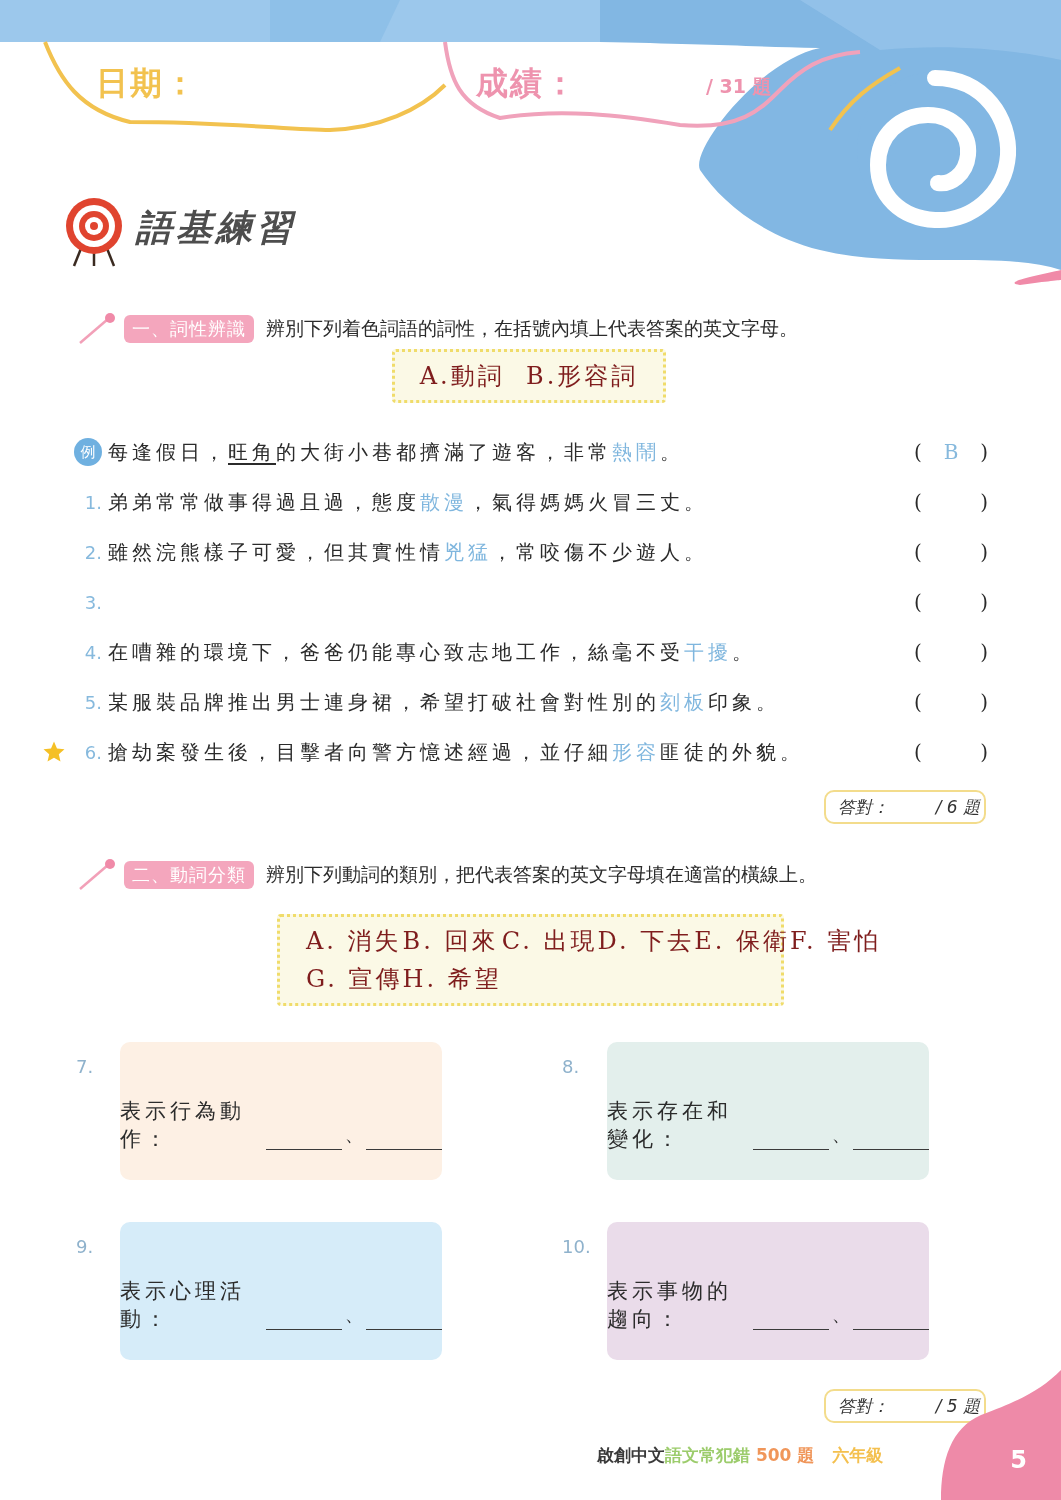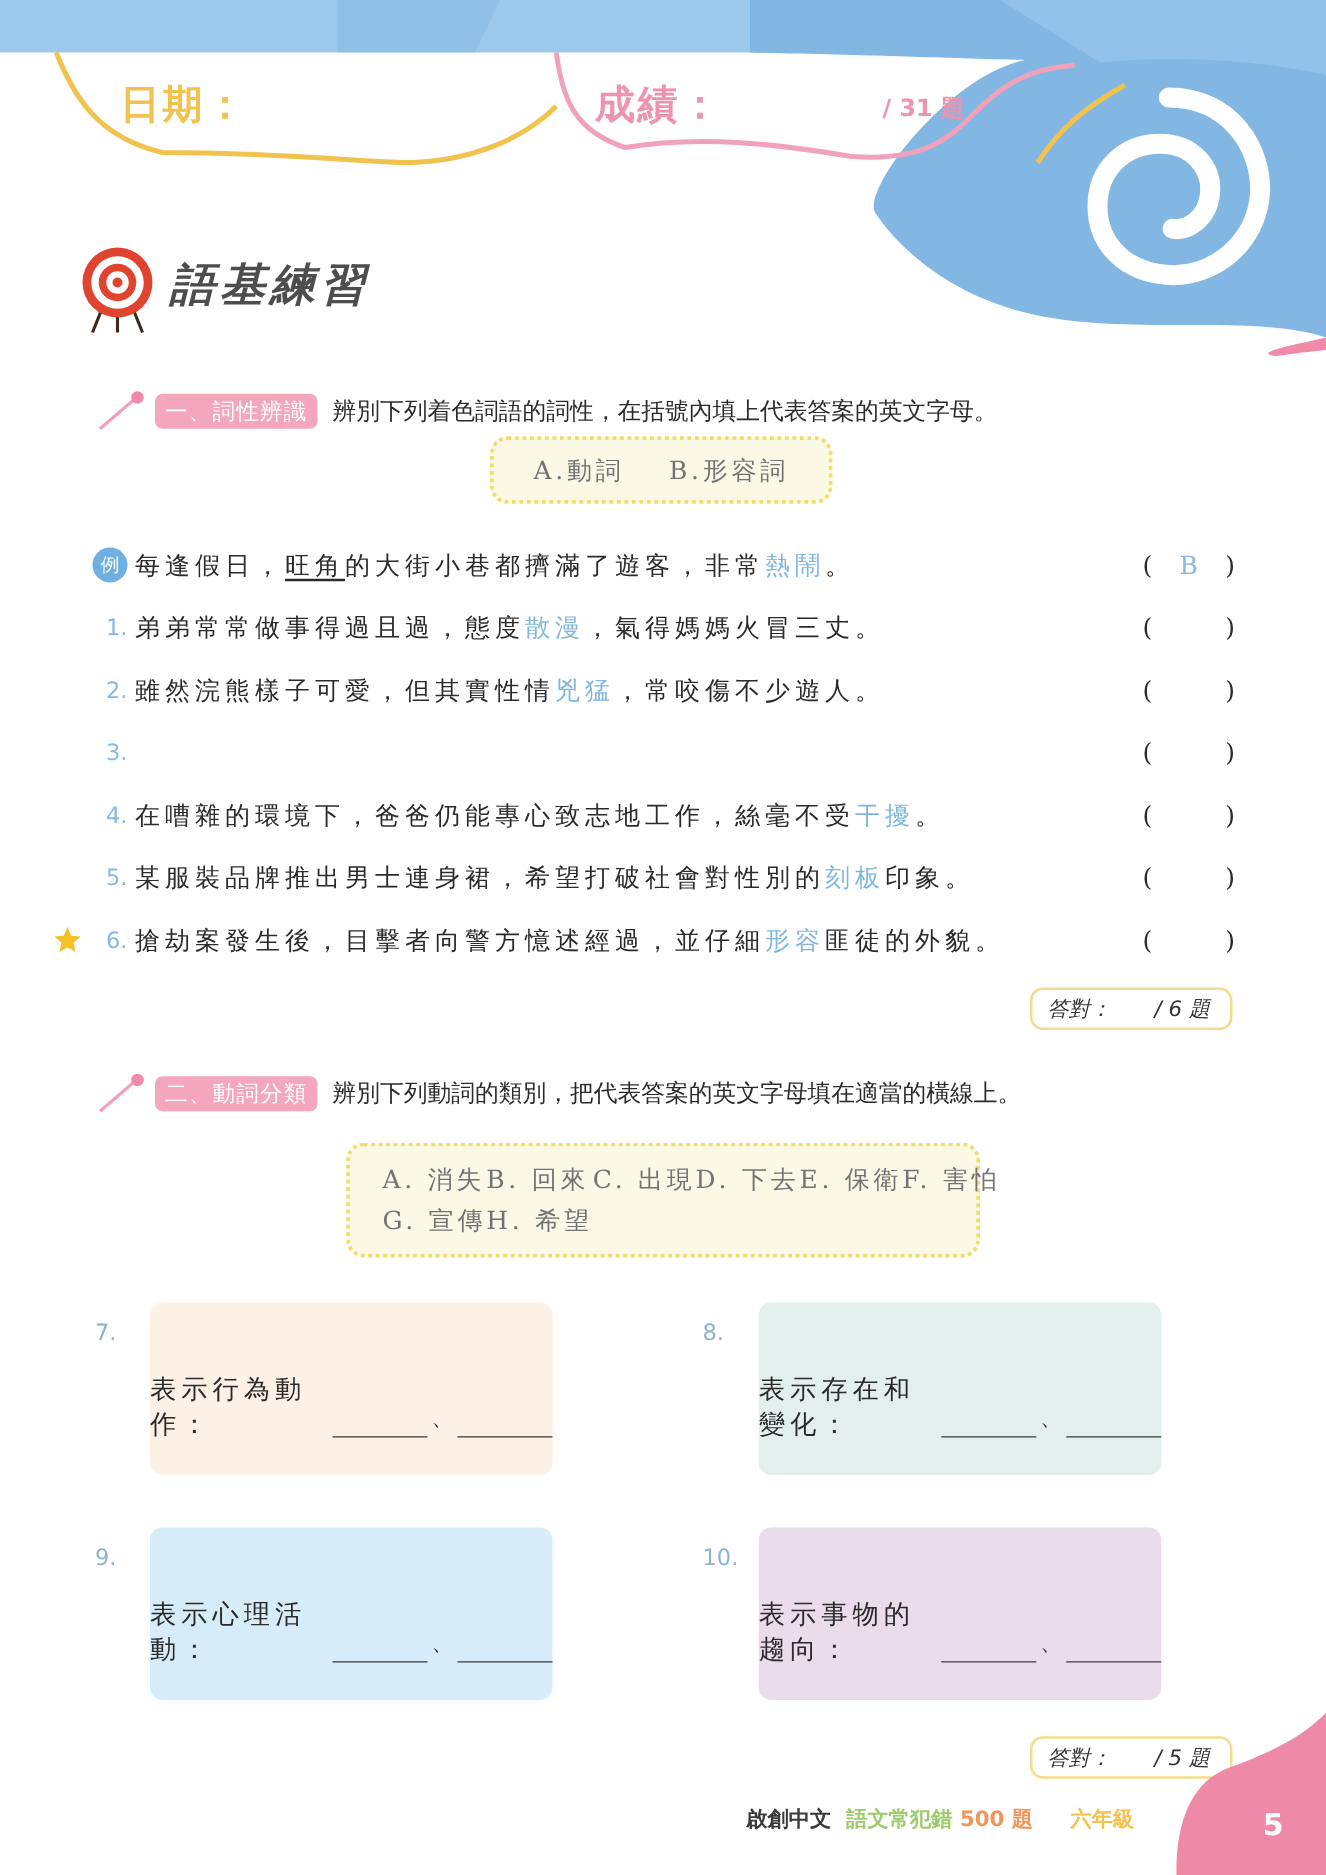--- a/index.html
+++ b/index.html
@@ -16,46 +16,46 @@
 
   .section-title-wrap { position: absolute; left: 62px; top: 196px; display: flex; align-items: center; }
   .target-icon { width: 66px; height: 72px; }
   .section-title { font-family: "DejaVu Sans", "Liberation Sans", sans-serif; font-size: 36px; font-weight: bold; font-style: italic; color: #4d4d4d; margin-left: 8px; letter-spacing: 4px; margin-top: -8px; }
 
   .part-header { position: absolute; left: 76px; display: flex; align-items: center; }
   .dart-icon { width: 42px; height: 36px; }
   .part-badge { background: #f4a6bd; color: #ffffff; font-family: "DejaVu Sans", "Liberation Sans", sans-serif; font-size: 18px; padding: 2px 8px; border-radius: 6px; margin-left: 6px; letter-spacing: 1px; }
   .part-instruction { font-family: "DejaVu Sans", "Liberation Sans", sans-serif; font-size: 19px; color: #2b2b2b; margin-left: 12px; }
 
-  .options-box { position: absolute; background: #fbf9e6; border: 3px dotted #f0dc6a; border-radius: 14px; font-size: 20px; color: #737373; }
+  .options-box { position: absolute; background: #fbf9e6; border: 3px dotted #f0dc6a; border-radius: 4px; font-size: 24px; color: #7f1d1d; }
   .options-box-1 { left: 392px; top: 349px; width: 274px; height: 54px; display: flex; align-items: center; justify-content: space-around; padding: 0 14px; }
   .options-box-2 { left: 277px; top: 914px; width: 507px; height: 92px; padding: 10px 26px; display: grid; grid-template-columns: repeat(6, 1fr); row-gap: 6px; align-content: center; }
   .opt { letter-spacing: 3px; white-space: nowrap; }
 
   .q-row { position: absolute; left: 68px; width: 920px; height: 36px; display: flex; align-items: center; font-size: 20px; letter-spacing: 4px; }
   .q-marker { width: 40px; display: flex; align-items: center; justify-content: flex-end; padding-right: 6px; }
   .q-num { font-family: "DejaVu Sans", "Liberation Sans", sans-serif; color: #86b9dd; font-size: 18px; letter-spacing: 0; }
   .example-badge { width: 28px; height: 28px; border-radius: 50%; background: #6fb0e0; color: #ffffff; font-size: 15px; display: flex; align-items: center; justify-content: center; letter-spacing: 0; }
   .q-text { flex: 1; white-space: nowrap; }
   .hl { color: #7fb6de; text-align: right; }
   .ul { text-decoration: underline; text-underline-offset: 4px; }
   .paren { position: absolute; right: 0; width: 74px; display: flex; justify-content: space-between; font-size: 20px; letter-spacing: 0; }
   .paren-answer { color: #86b9dd; font-size: 20px; }
   .star-icon { position: absolute; left: -26px; width: 24px; height: 24px; }
 
-  .score-box { position: absolute; width: 162px; height: 34px; border: 2px solid #f3dc8c; border-radius: 10px; font-family: "DejaVu Sans", "Liberation Sans", sans-serif; font-style: italic; font-size: 17px; color: #333; display: flex; align-items: center; justify-content: space-between; padding: 0 16px 0 12px; }
+  .score-box { position: absolute; width: 162px; height: 34px; border: 2px solid #f3dc8c; border-radius: 10px; font-family: "DejaVu Sans", "Liberation Sans", sans-serif; font-style: italic; font-size: 17px; color: #333; display: flex; align-items: center; justify-content: space-between; padding: 0 4px 0 12px; }
 
   .card-num { position: absolute; font-family: "DejaVu Sans", "Liberation Sans", sans-serif; font-size: 18px; color: #8fb2cc; }
   .card { position: absolute; width: 322px; height: 138px; border-radius: 10px; display: flex; flex-direction: row; align-items: center; padding-top: 28px; }
   .card-label { font-size: 21px; letter-spacing: 4px; color: #2b2b2b; }
   .card-blanks { margin-top: 26px; display: flex; align-items: flex-end; gap: 0; }
   .blank-line { width: 76px; height: 1px; border-bottom: 1.5px solid #3a3a3a; }
   .blank-sep { width: 24px; text-align: center; font-size: 18px; line-height: 18px; margin-bottom: 6px; }
 
-  .footer { position: absolute; left: 597px; top: 1444px; font-family: "DejaVu Sans", "Liberation Sans", sans-serif; font-size: 17px; font-weight: bold; display: flex; gap: 12px; align-items: center; }
+  .footer { position: absolute; left: 597px; top: 1444px; font-family: "DejaVu Sans", "Liberation Sans", sans-serif; font-size: 17px; font-weight: bold; display: flex; gap: 0; align-items: center; }
   .footer-publisher { color: #3a3a3a; }
   .footer-series { color: #9ccc6c; }
   .footer-count { color: #f0965a; }
   .footer-grade { color: #f4c04f; margin-left: 18px; }
   .page-number { position: absolute; right: 34px; top: 1446px; font-family: "DejaVu Sans", "Liberation Sans", sans-serif; font-size: 24px; font-weight: bold; color: #ffffff; }
 </style>
 </head>
 <body>
 
 <svg class="deco" viewBox="0 0 1061 320">

